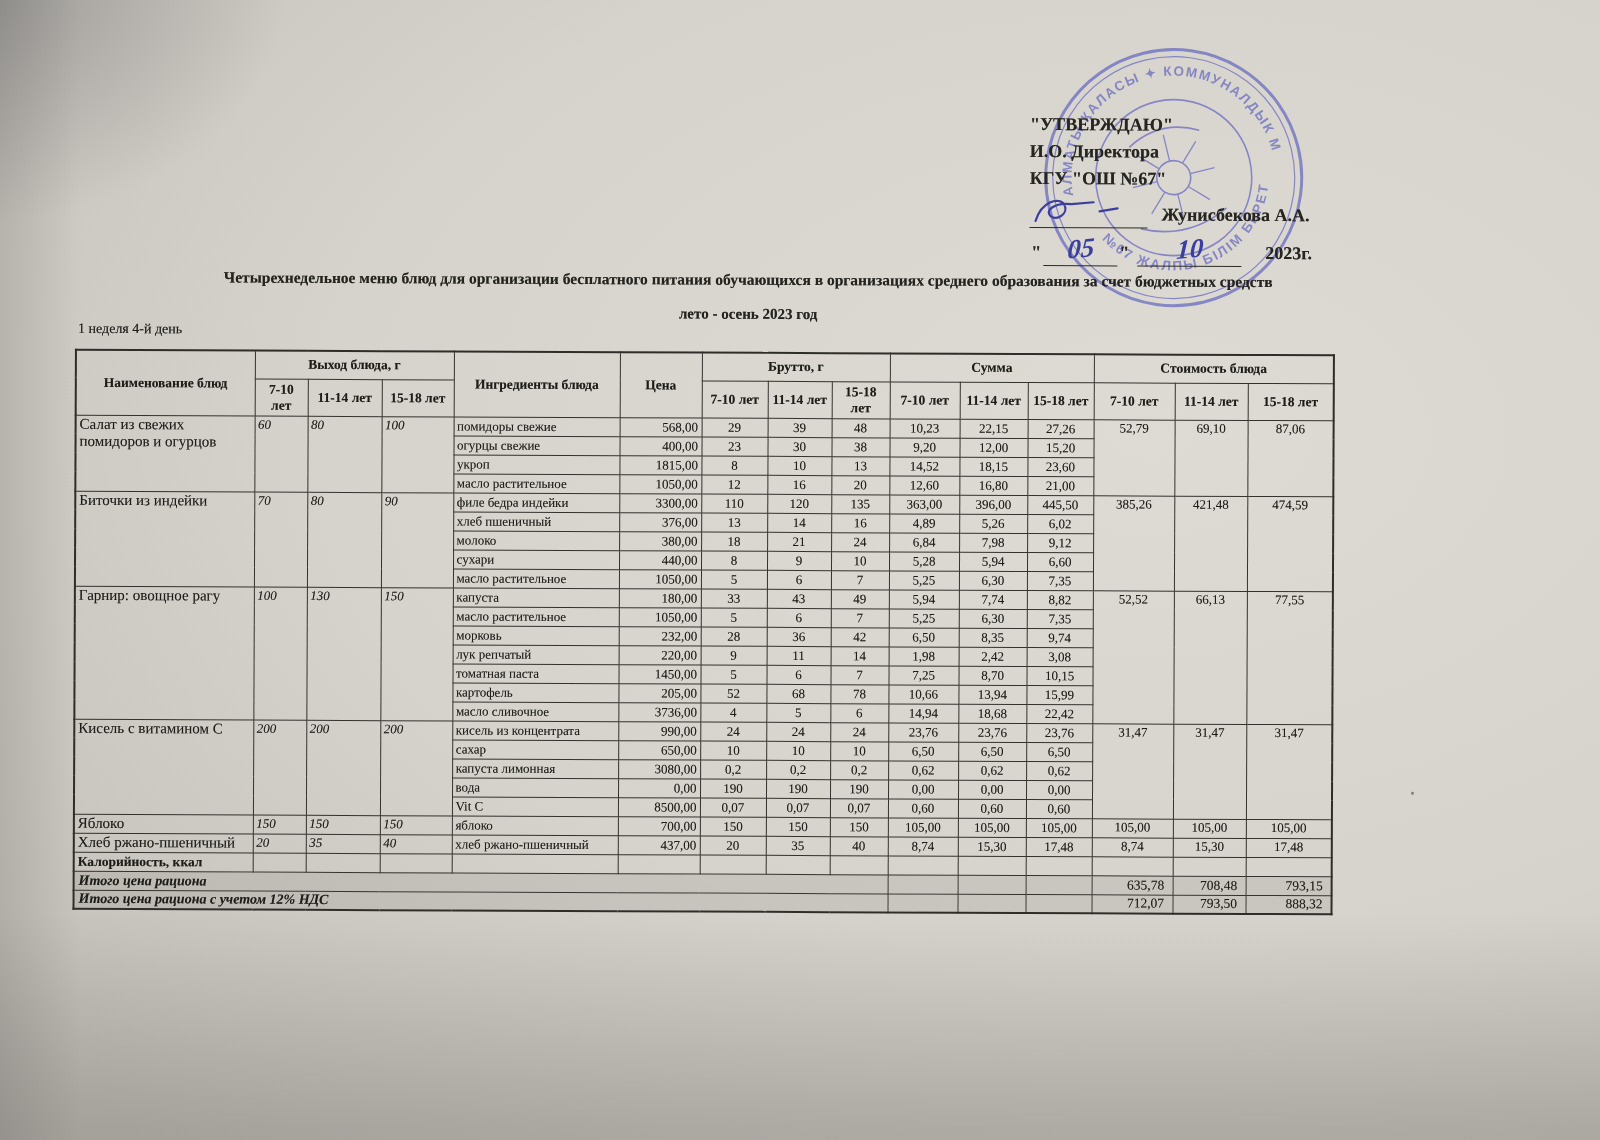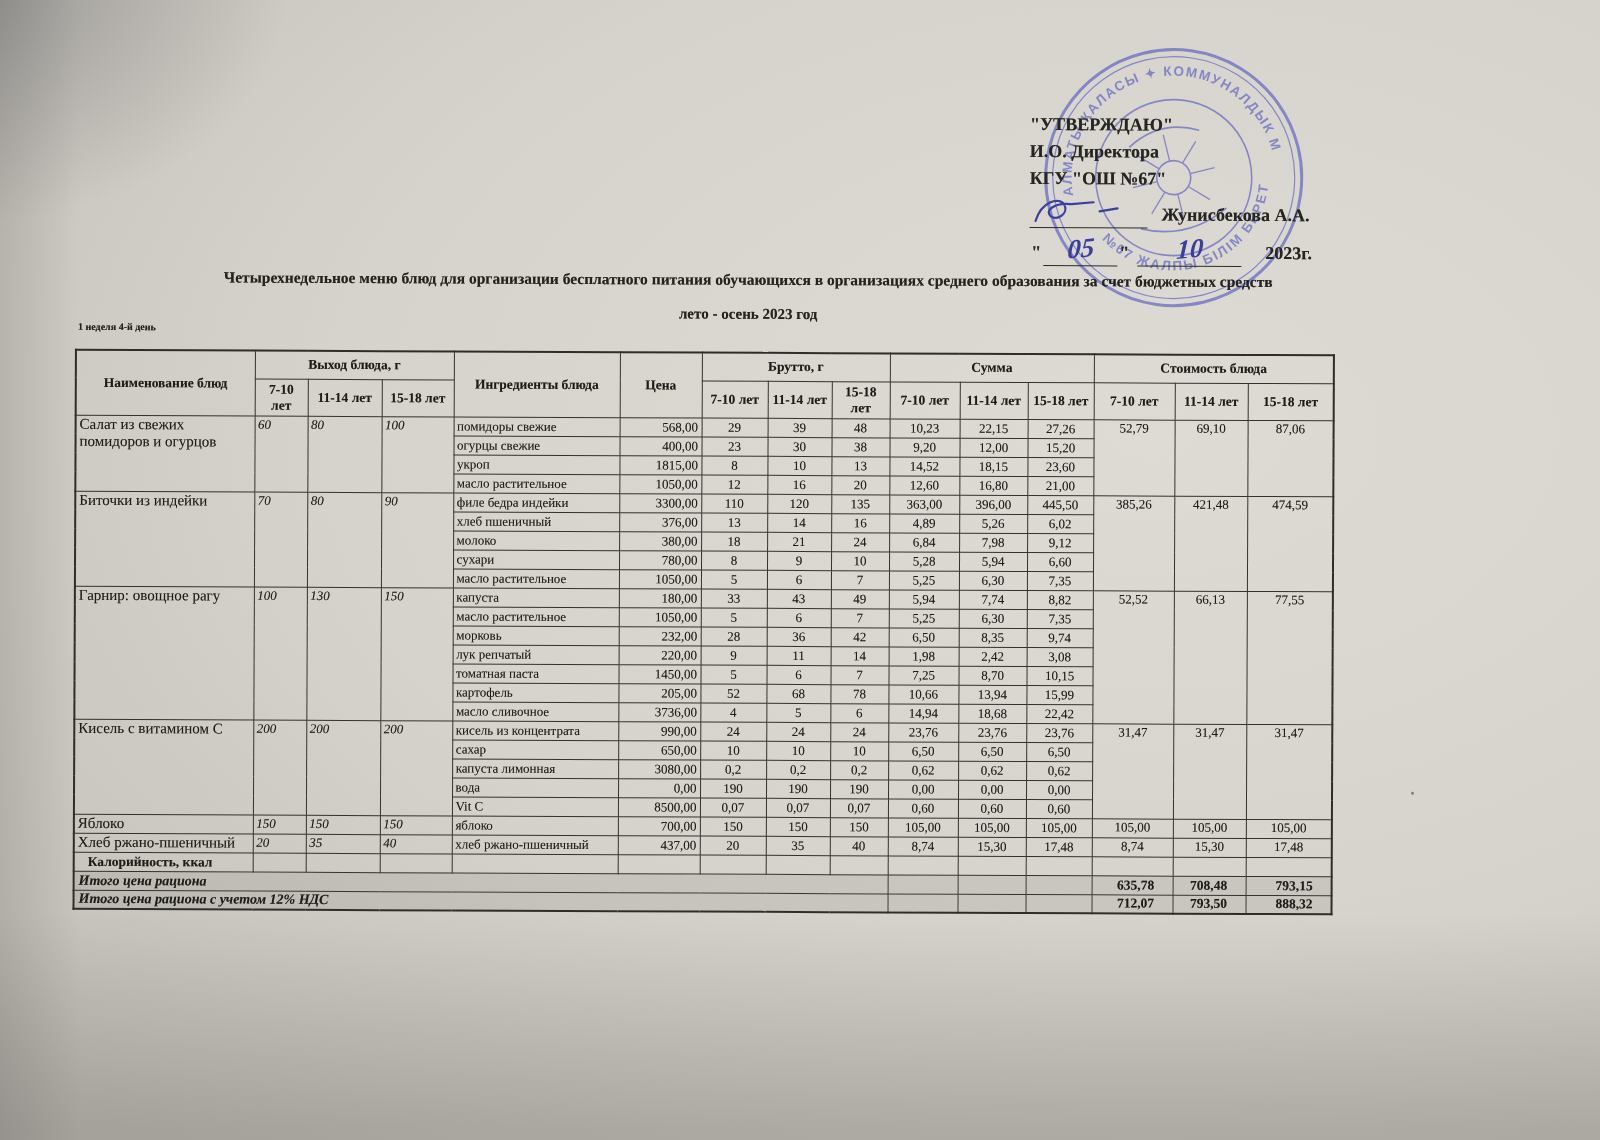--- a/index.html
+++ b/index.html
@@ -35,43 +35,43 @@
   .d-seg{border-bottom:1.5px solid #2c2b27;text-align:center;}
   .d-day{width:74px;}
   .d-month{width:104px;margin-left:6px;}
   .d-year{margin-left:24px;}
   .q{width:14px;text-align:center;}
 
   
   .title{position:absolute;left:152px;top:271px;width:1190px;text-align:center;
     font-weight:bold;font-size:15.5px;color:#24231e;text-shadow:0 0 .4px rgba(20,20,20,.5);}
   .subtitle{margin-top:17px;font-size:15px;}
-  .week{position:absolute;left:77px;top:324px;font-weight:bold;font-size:10px;
+  .week{position:absolute;left:77px;top:324px;font-weight:normal;font-size:14px;
     text-shadow:0 0 .4px rgba(20,20,20,.5);}
 
   
   table.menu{position:absolute;left:74px;top:352px;width:1258px;border-collapse:collapse;
     table-layout:fixed;font-size:13px;color:#1d1c18;}
   table.menu th,table.menu td{border:1px solid #33322e;padding:0 3px;overflow:hidden;
     text-shadow:0 0 .35px rgba(25,25,25,.4);}
   table.menu{border:2px solid #2e2d29;}
   thead th{font-weight:bold;font-size:13.5px;text-align:center;padding:1px 2px;line-height:1.15;}
   tr.hr1{height:28px;}
   tr.hr2{height:37px;}
   tbody tr{height:19px;}
   td.c-dish{text-align:left;vertical-align:top;padding-left:3px;font-size:15px;line-height:1.18;padding-top:1px;}
   td.c-out{text-align:left;vertical-align:top;padding-top:1px;font-style:italic;}
   td.c-ing{text-align:left;padding-left:4px;white-space:nowrap;}
   td.c-price{text-align:right;padding-right:5px;}
   td.c-num{text-align:center;}
   td.c-cost{text-align:center;vertical-align:top;padding-top:1px;}
-  tr.calories td.c-label{font-weight:bold;text-align:left;padding-left:13px;font-size:13.5px;}
+  tr.calories td.c-label{font-weight:bold;text-align:left;padding-left:3px;font-size:13.5px;}
   tr.total{background:rgba(110,108,100,.13);}
   tr.total td.c-label{font-weight:bold;font-style:italic;text-align:left;padding-left:4px;font-size:14px;}
-  tr.total td.c-tval{font-weight:bold;text-align:right;padding-right:18px;font-size:13.5px;}
+  tr.total td.c-tval{font-weight:normal;text-align:right;padding-right:8px;font-size:13.5px;}
 
   .speck{position:absolute;left:1412px;top:789px;width:3px;height:3px;border-radius:50%;
     background:rgba(55,55,58,.55);}
 </style>
 </head>
 <body>
 
 <div class="paper"></div>
 
 <div class="content">
@@ -262,21 +262,21 @@
           <td class="c-price">380,00</td>
           <td class="c-num">18</td>
           <td class="c-num">21</td>
           <td class="c-num">24</td>
           <td class="c-num">6,84</td>
           <td class="c-num">7,98</td>
           <td class="c-num">9,12</td>
         </tr>
         <tr>
           <td class="c-ing">сухари</td>
-          <td class="c-price">780,00</td>
+          <td class="c-price">440,00</td>
           <td class="c-num">8</td>
           <td class="c-num">9</td>
           <td class="c-num">10</td>
           <td class="c-num">5,28</td>
           <td class="c-num">5,94</td>
           <td class="c-num">6,60</td>
         </tr>
         <tr>
           <td class="c-ing">масло растительное</td>
           <td class="c-price">1050,00</td>

